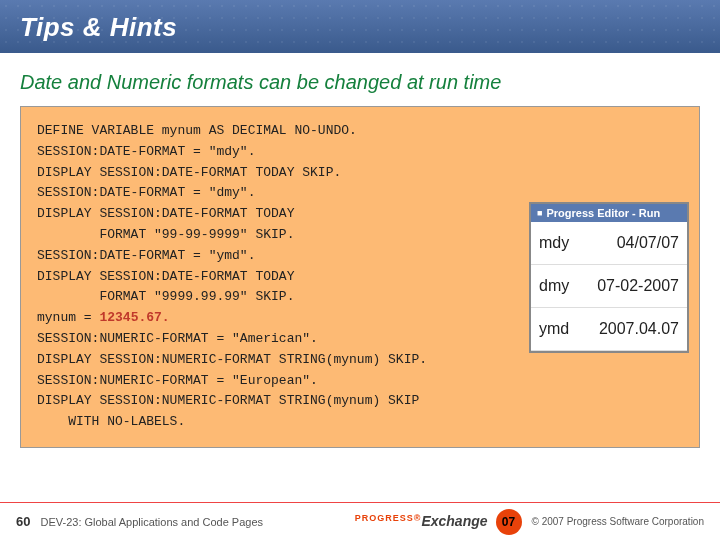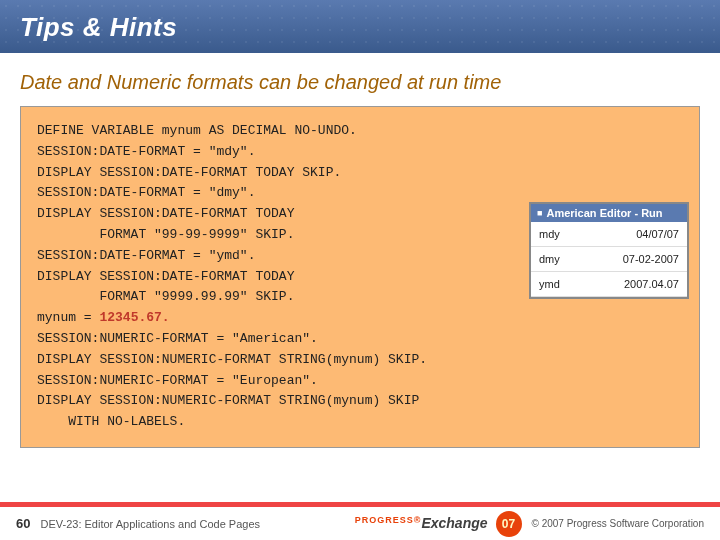--- a/index.html
+++ b/index.html
@@ -35,21 +35,21 @@
       font-size: 26px;
       font-weight: bold;
       font-style: italic;
       letter-spacing: 0.5px;
     }
 
     
     #subtitle {
       font-size: 20px;
       font-style: italic;
-      color: #a16207;
+      color: #15803d;
       margin: 18px 20px 12px 20px;
     }
 
     
     #main-content {
       margin: 0 20px;
       border: 1px solid #999;
       background: #fdba74;
       padding: 14px 16px 14px 16px;
       position: relative;
@@ -94,39 +94,39 @@
       gap: 4px;
     }
 
     #proc-editor table {
       width: 100%;
       border-collapse: collapse;
       background: #fff;
     }
 
     #proc-editor table td {
-      padding: 6px 8px;
-      font-size: 11px;
+      padding: 12px 8px;
+      font-size: 16px;
       border-bottom: 1px solid #ddd;
       color: #222;
     }
 
     #proc-editor table td:last-child {
       text-align: right;
       padding-right: 8px;
     }
 
     
     #footer {
       position: absolute;
       bottom: 0;
       left: 0;
       right: 0;
       height: 38px;
-      border-top: 5px solid #ef4444;
+      border-top: 1px solid #ef4444;
       background: #fff;
       display: flex;
       align-items: center;
       justify-content: space-between;
       padding: 0 16px;
     }
 
     #footer-left {
       display: flex;
       align-items: center;
@@ -210,21 +210,21 @@
 mynum = <span class="code-highlight">12345.67.</span>
 SESSION:NUMERIC-FORMAT = "American".
 DISPLAY SESSION:NUMERIC-FORMAT STRING(mynum) SKIP.
 SESSION:NUMERIC-FORMAT = "European".
 DISPLAY SESSION:NUMERIC-FORMAT STRING(mynum) SKIP
     WITH NO-LABELS.</div>
 
   <div id="proc-editor">
     <div id="proc-editor-titlebar">
       <span style="font-size:9px;">■</span>
-      <span>American Editor - Run</span>
+      <span>Progress Editor - Run</span>
     </div>
     <table>
       <tbody>
           <tr>
         <td>mdy</td>
         <td>04/07/07</td>
       </tr>
       <tr>
         <td>dmy</td>
         <td>07-02-2007</td>
@@ -234,27 +234,27 @@
         <td>2007.04.07</td>
       </tr>
     </tbody>
       </table>
   </div>
 </div>
 
 <div id="footer">
   <div id="footer-left">
     <span id="page-number">60</span>
-    <span id="footer-session">DEV-23: Editor Applications and Code Pages</span>
+    <span id="footer-session">DEV-23: Global Applications and Code Pages</span>
   </div>
   <div id="footer-right">
     <div id="logo-area">
       <div style="display:flex; flex-direction:row; align-items:flex-start; line-height:1.1;">
         <span id="progress-logo" style="font-size:9px; font-weight:bold; color:#e8420a; letter-spacing:1px;">PROGRESS<span style="color:#e8420a;">®</span></span>
         <span id="exchange-logo" style="font-size:14px; font-weight:bold; font-style:italic; color:#404040;">Exchange</span>
       </div>
-      <div id="logo-badge" style="background:#e8420a; color:#fef9c3; border-radius:50%; width:26px; height:26px; display:flex; align-items:center; justify-content:center; font-size:12px; font-weight:bold; margin-left:4px;">
+      <div id="logo-badge" style="background:#e8420a; color:#000000; border-radius:50%; width:26px; height:26px; display:flex; align-items:center; justify-content:center; font-size:12px; font-weight:bold; margin-left:4px;">
         <span>07</span>
       </div>
     </div>
     <span id="footer-copyright" style="font-size:10px; color:#555;">© 2007 Progress Software Corporation</span>
   </div>
 </div>
 
 </body></html>

